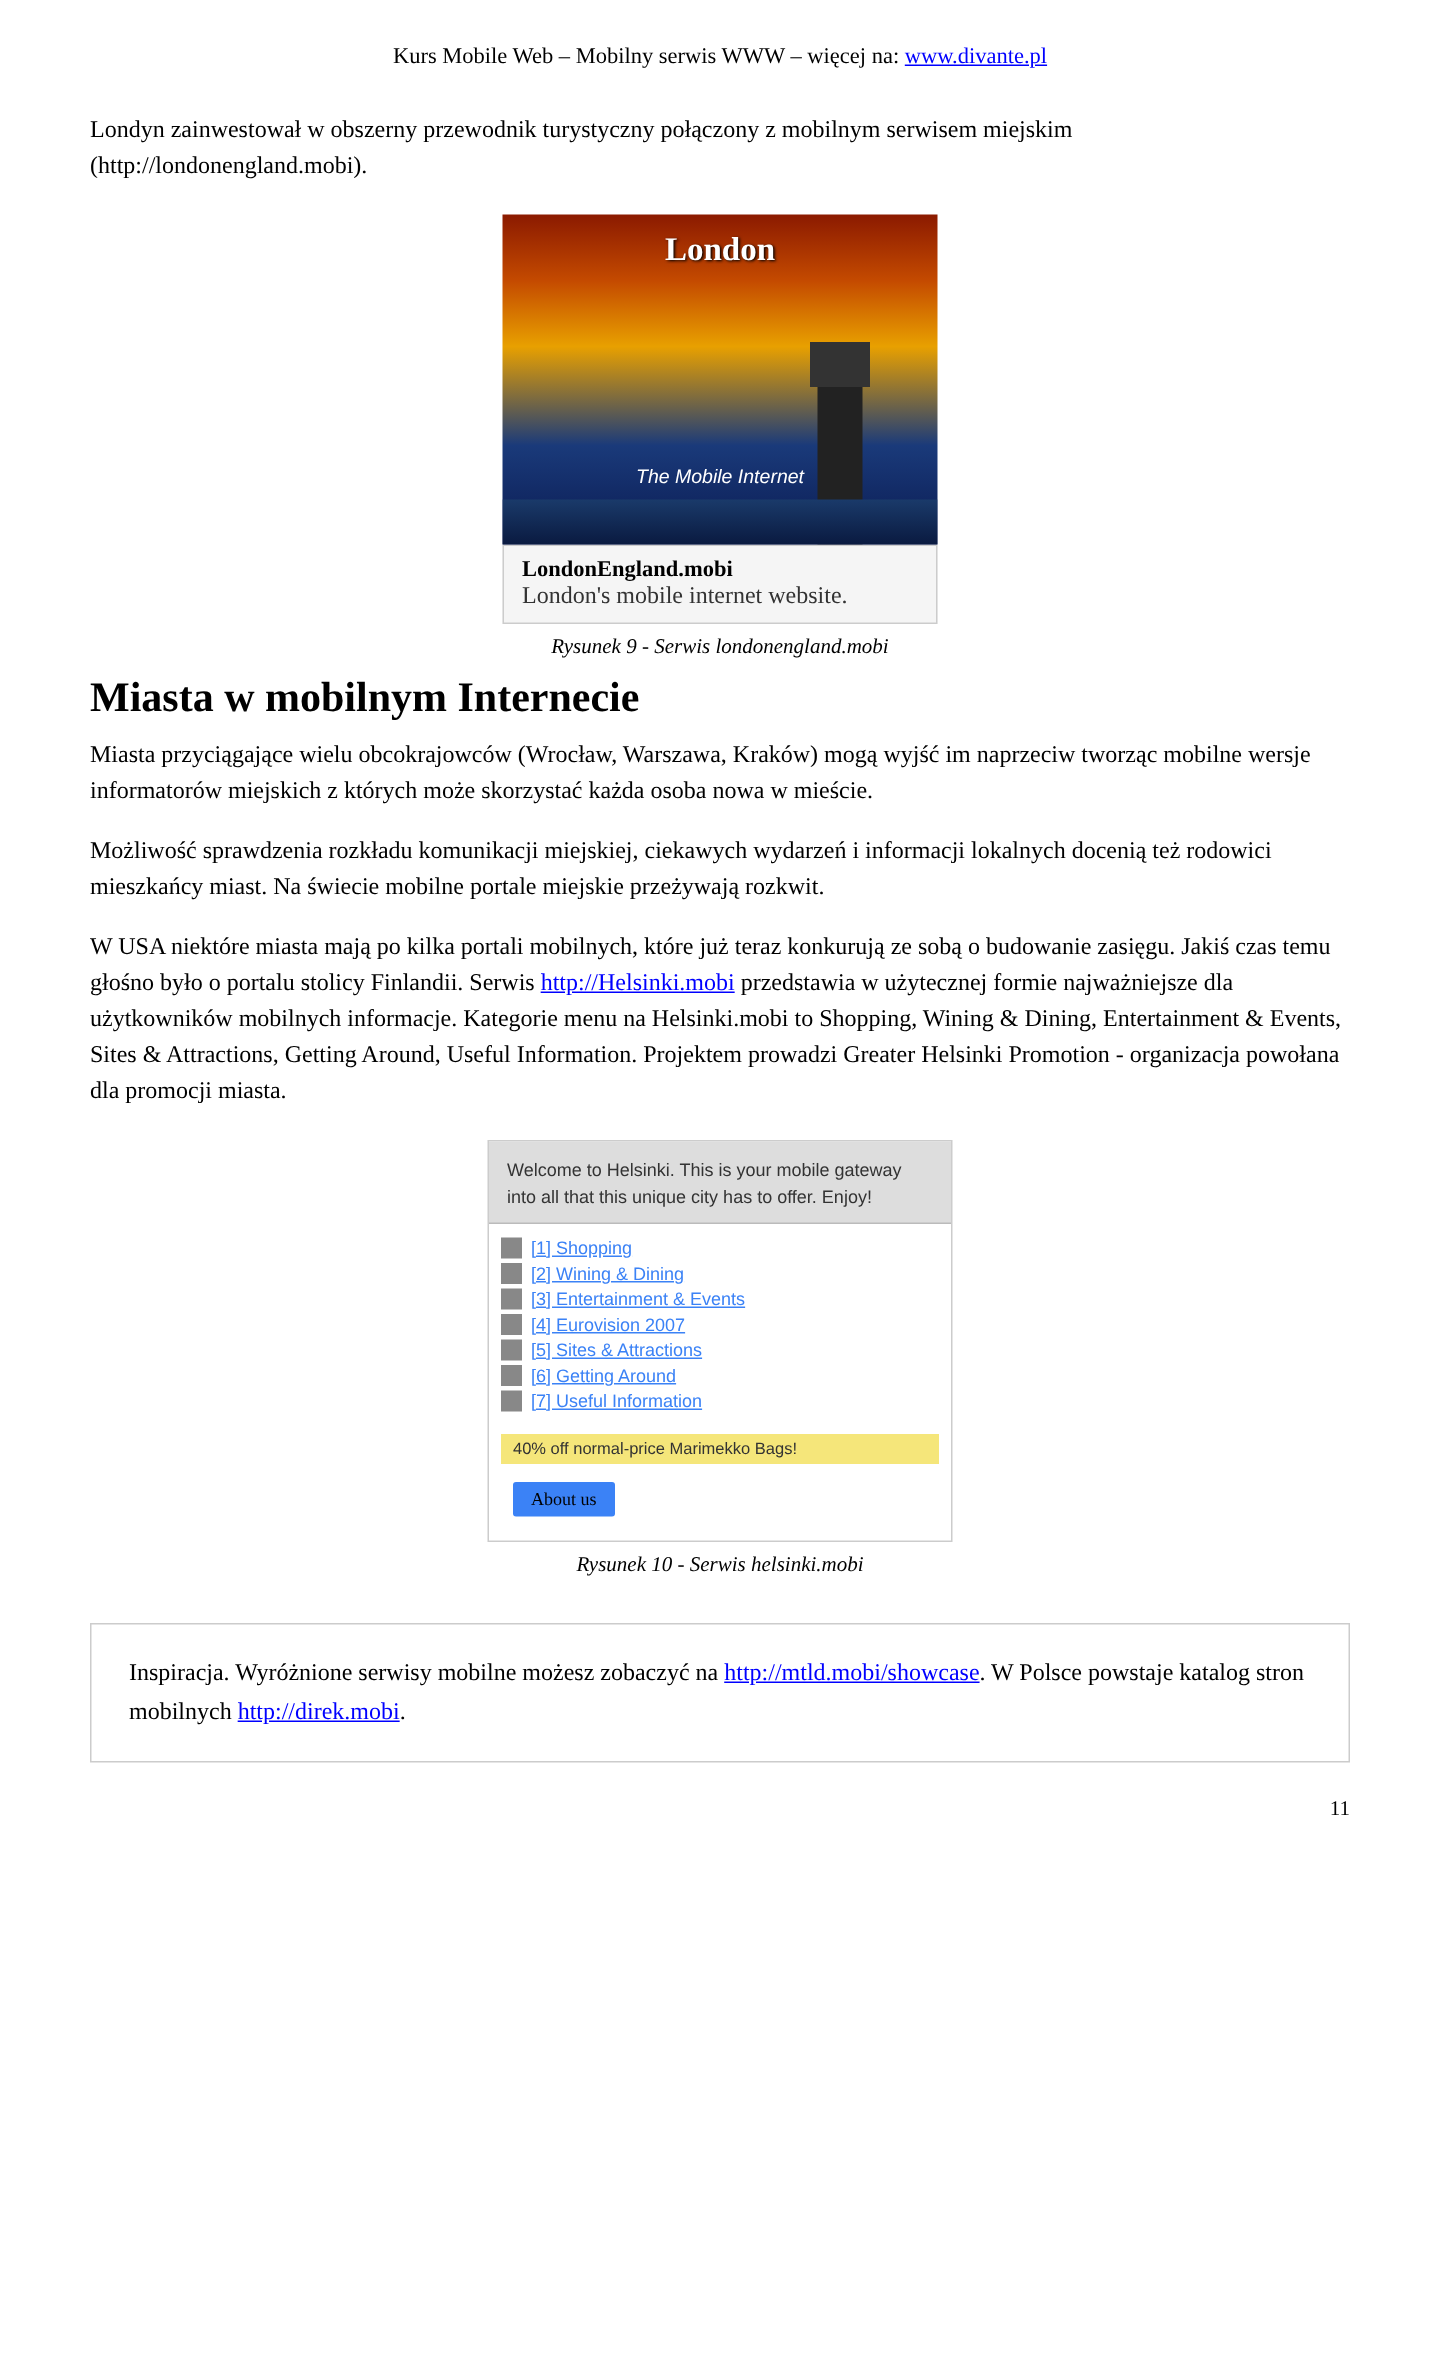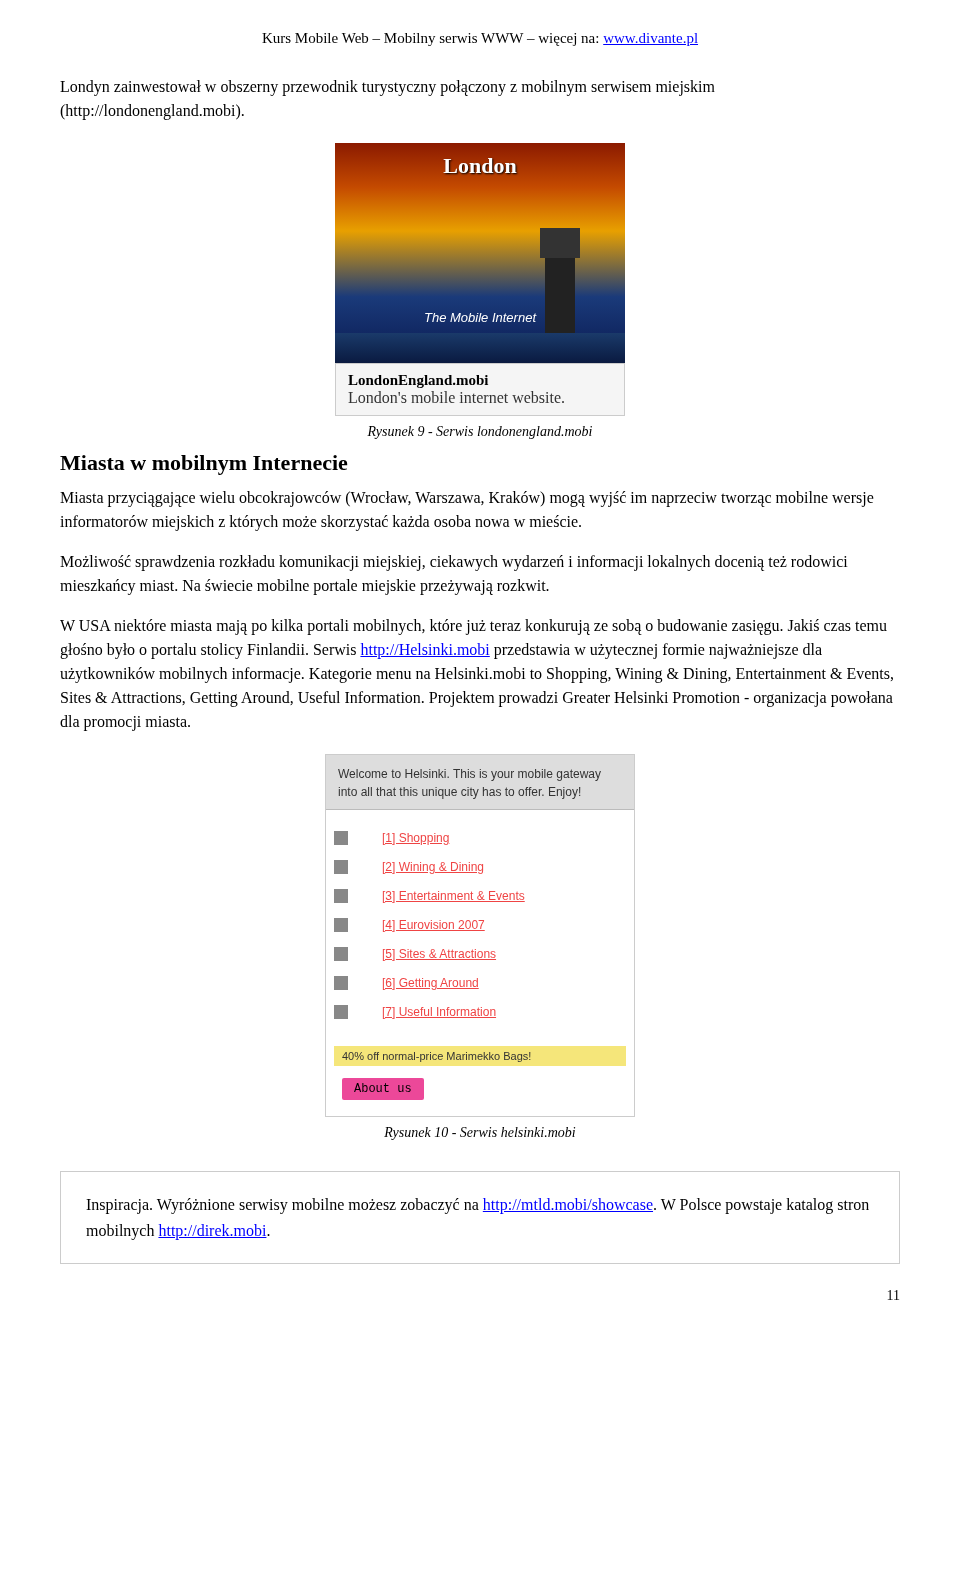--- a/index.html
+++ b/index.html
@@ -104,21 +104,21 @@
     .london-info-box .site-desc {
       font-size: 16px;
       color: #333;
     }
     .caption {
       font-size: 14px;
       margin-top: 8px;
       font-style: italic;
     }
     .section-heading {
-      font-size: 22px;
+      font-size: 28px;
       font-weight: bold;
       margin-top: 10px;
       margin-bottom: 10px;
     }
     .helsinki-figure {
       text-align: center;
       margin: 20px 0 10px 0;
     }
     .helsinki-box {
       display: inline-block;
@@ -138,47 +138,46 @@
       border-bottom: 1px solid #bbb;
     }
     .helsinki-menu {
       padding: 6px 8px;
       font-family: Arial, sans-serif;
       font-size: 12px;
     }
     .helsinki-menu-item {
       display: flex;
       align-items: center;
-      margin: 15px 0;
-      color: #ef4444;
+      margin: 3px 0;
+      color: #3b82f6;
       text-decoration: underline;
-      gap: 28px;
     }
     .helsinki-menu-item .bullet {
       display: inline-block;
       width: 14px;
       height: 14px;
       background: #888;
       margin-right: 6px;
       flex-shrink: 0;
     }
     .helsinki-promo {
       background: #f5e67a;
       margin: 6px 8px;
       padding: 4px 8px;
       font-size: 11px;
       font-family: Arial, sans-serif;
       color: #333;
     }
     .helsinki-about {
-      background: #ec4899;
+      background: #3b82f6;
       margin: 6px 8px 8px 8px;
       padding: 4px 12px;
       font-size: 12px;
-      font-family: Liberation Mono, monospace;
+      font-family: Liberation Serif, serif;
       color: #000;
       display: inline-block;
       border-radius: 2px;
     }
     .inspiration-box {
       border: 1px solid #ccc;
       padding: 20px 25px;
       margin-top: 30px;
       font-size: 16px;
       line-height: 1.6;

